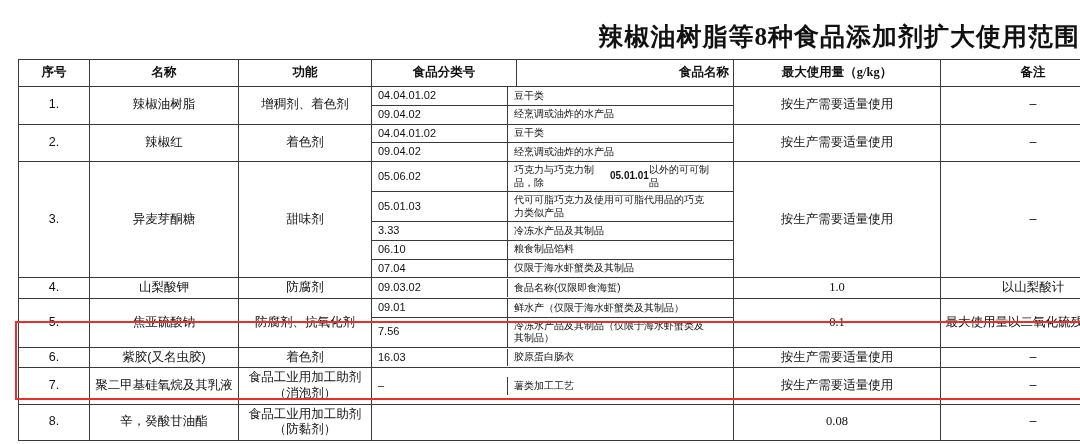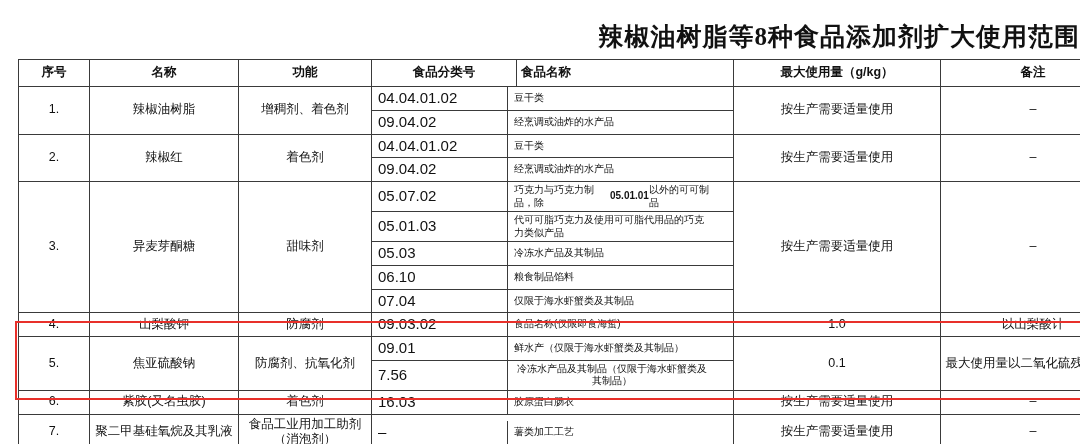--- a/index.html
+++ b/index.html
@@ -48,41 +48,41 @@
     font-weight: bold;
     font-size: 12.5px;
     height: 22px;
     background: #ffffff;
   }
   .c-num      { width: 62px;  text-align: center; }
   .c-name     { width: 140px; text-align: center; }
   .c-func     { width: 124px; text-align: center; }
   .c-cat      { width: 136px; text-align: left; padding-left: 6px; }
   .c-food     { width: 208px; text-align: left; padding-left: 6px; }
-  .c-max      { width: 198px; text-align: left; padding-left: 6px; }
+  .c-max      { width: 198px; text-align: left; padding-left: 6px; font-family: Liberation Serif, serif; }
   .c-note     { width: 176px; text-align: left; padding-left: 6px; }
   td.numcell { text-align: center; }
   td.left { text-align: center; }
 
   
   td.nested {
     padding: 0 !important;
     vertical-align: top;
   }
   .nested-row {
     display: flex;
     border-bottom: 1px solid #3a3a3a;
   }
-  .nested-row:last-child { border-bottom: none; text-align: center; }
+  .nested-row:last-child { border-bottom: none; }
   .nested-cat {
     width: 136px;
     box-sizing: border-box;
     border-right: 1px solid #3a3a3a;
     padding: 2px 6px;
-    font-size: 15px;
+    font-size: 11px;
     display: flex;
     align-items: center;
   }
   .nested-food {
     width: 208px;
     box-sizing: border-box;
     padding: 2px 6px;
     font-size: 10px;
     display: flex;
     align-items: center;
@@ -103,21 +103,21 @@
 </div>
 
 <div class="table-wrap">
   <table class="main">
     <thead>
       <tr>
         <th class="c-num">序号</th>
         <th class="c-name">名称</th>
         <th class="c-func">功能</th>
         <th class="c-cat" style="text-align:center">食品分类号</th>
-        <th class="c-food" style="text-align:left">食品名称</th>
+        <th class="c-food" style="text-align:right">食品名称</th>
         <th class="c-max" style="text-align:center">最大使用量（g/kg）</th>
         <th class="c-note" style="text-align:center">备注</th>
       </tr>
     </thead>
     <tbody id="tbody">
         <tr>
           <td class="c-num numcell">1.</td>
           <td class="c-name numcell">辣椒油树脂</td>
           <td class="c-func numcell">增稠剂、着色剂</td>
           <td class="nested" colspan="2">
@@ -149,29 +149,29 @@
           </td>
           <td class="c-max left">按生产需要适量使用</td>
           <td class="c-note left">–</td>
         </tr>
         <tr>
           <td class="c-num numcell">3.</td>
           <td class="c-name numcell">异麦芽酮糖</td>
           <td class="c-func numcell">甜味剂</td>
           <td class="nested" colspan="2">
             <div class="nested-row">
-              <div class="nested-cat">05.07.02</div>
+              <div class="nested-cat">05.06.02</div>
               <div class="nested-food">巧克力与巧克力制品，除<b class="em">05.01.01</b>以外的可可制品</div>
             </div>
             <div class="nested-row">
               <div class="nested-cat">05.01.03</div>
               <div class="nested-food">代可可脂巧克力及使用可可脂代用品的巧克力类似产品</div>
             </div>
             <div class="nested-row">
-              <div class="nested-cat">05.03</div>
+              <div class="nested-cat">3.33</div>
               <div class="nested-food">冷冻水产品及其制品</div>
             </div>
             <div class="nested-row">
               <div class="nested-cat">06.10</div>
               <div class="nested-food">粮食制品馅料</div>
             </div>
             <div class="nested-row">
               <div class="nested-cat">07.04</div>
               <div class="nested-food">仅限于海水虾蟹类及其制品</div>
             </div>

